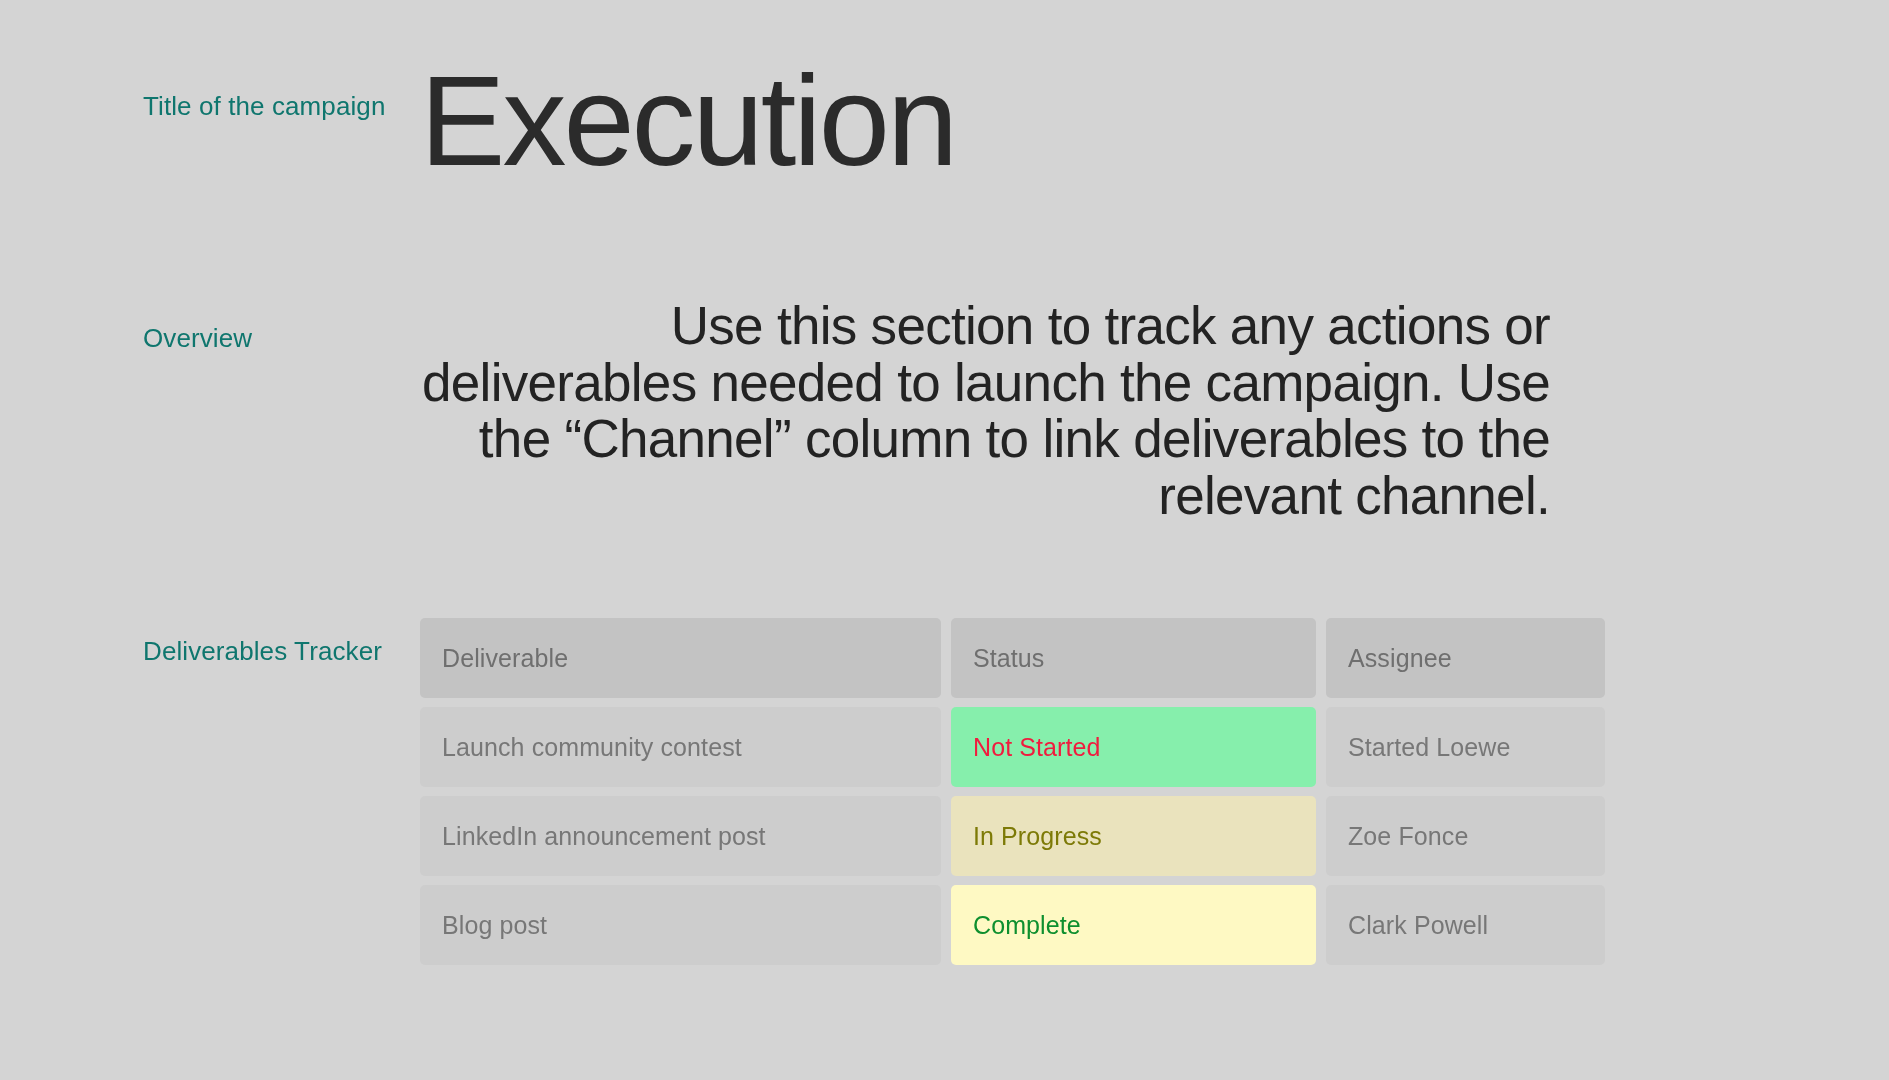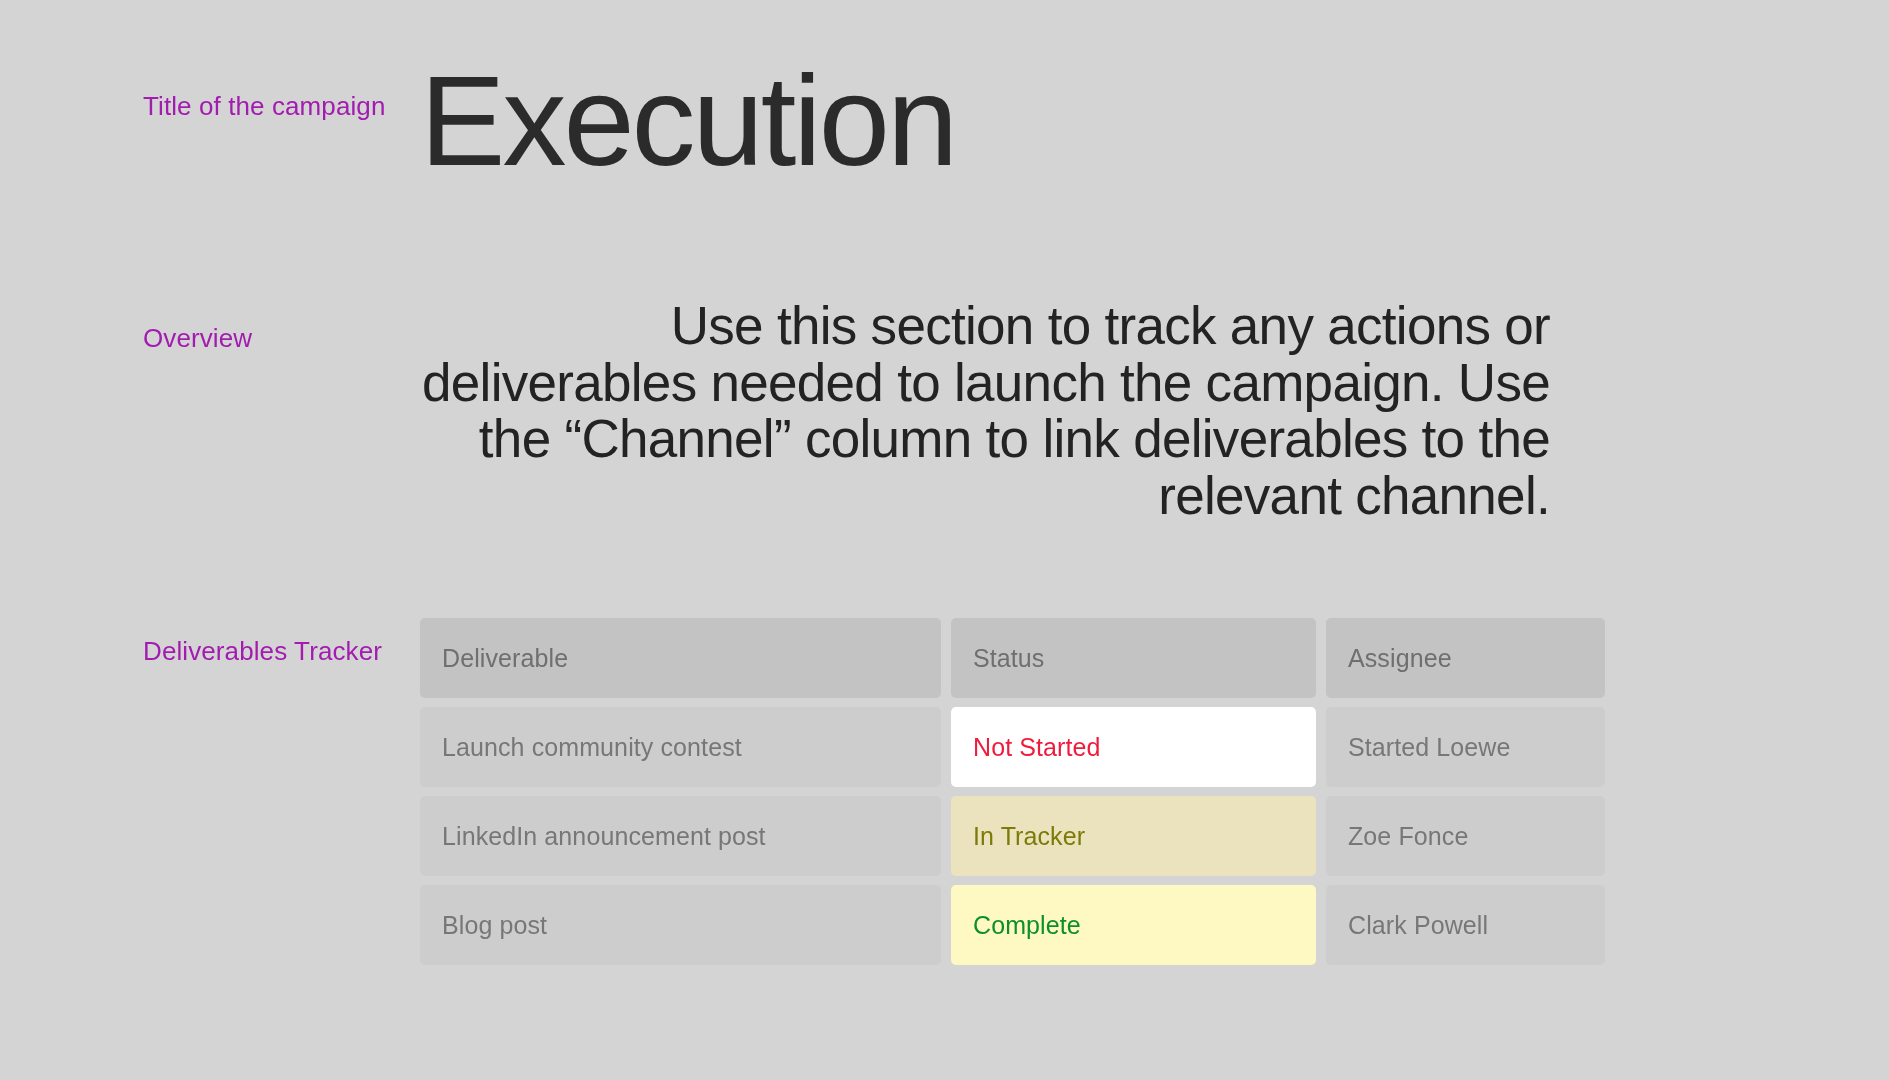--- a/index.html
+++ b/index.html
@@ -26,21 +26,21 @@
   .section {
     position: absolute;
     display: flex;
     align-items: flex-start;
   }
 
   .side-label {
     width: 420px;
     flex: 0 0 420px;
     padding-left: 143px;
-    color: #a21caf;
+    color: #0f766e;
     font-size: 26px;
     line-height: 32px;
     letter-spacing: 0.1px;
     white-space: nowrap;
   }
 
   .content { flex: 1 1 auto; }
 
   
   #title-section { top: 90px; left: 0; right: 0; }
@@ -138,26 +138,26 @@
     <div class="content">
       <div class="tracker-table" id="tracker-table">
 
       <div class="tracker-row header-row">
             <div class="cell col-deliverable">Deliverable</div>
             <div class="cell col-status">Status</div>
             <div class="cell col-assignee">Assignee</div>
           </div>
           <div class="tracker-row body-row">
             <div class="cell col-deliverable">Launch community contest</div>
-            <div class="cell col-status status" style="background: #ffffff; color: rgb(240, 28, 62);">Not Started</div>
+            <div class="cell col-status status" style="background: #86efac; color: rgb(240, 28, 62);">Not Started</div>
             <div class="cell col-assignee">Started Loewe</div>
           </div>
           <div class="tracker-row body-row">
             <div class="cell col-deliverable">LinkedIn announcement post</div>
-            <div class="cell col-status status" style="background: rgb(234, 227, 189); color: rgb(125, 122, 7);">In Tracker</div>
+            <div class="cell col-status status" style="background: rgb(234, 227, 189); color: rgb(125, 122, 7);">In Progress</div>
             <div class="cell col-assignee">Zoe Fonce</div>
           </div>
           <div class="tracker-row body-row">
             <div class="cell col-deliverable">Blog post</div>
             <div class="cell col-status status" style="background: #fef9c3; color: rgb(14, 143, 46);">Complete</div>
             <div class="cell col-assignee">Clark Powell</div>
           </div>
         </div>
     </div>
   </div>

